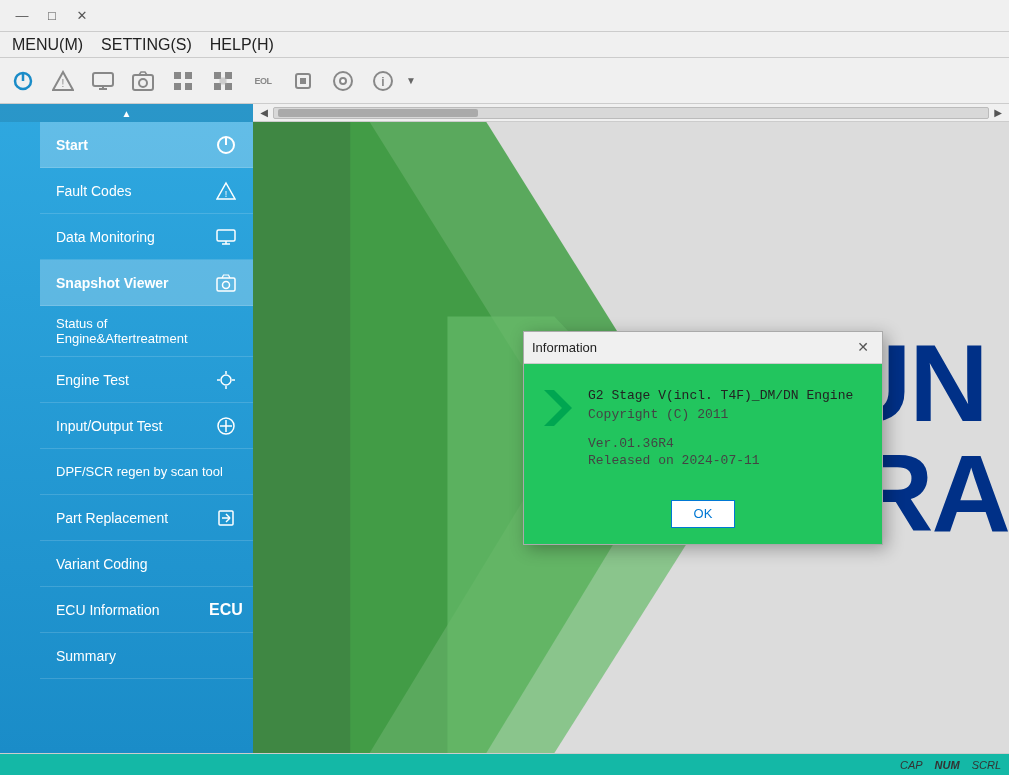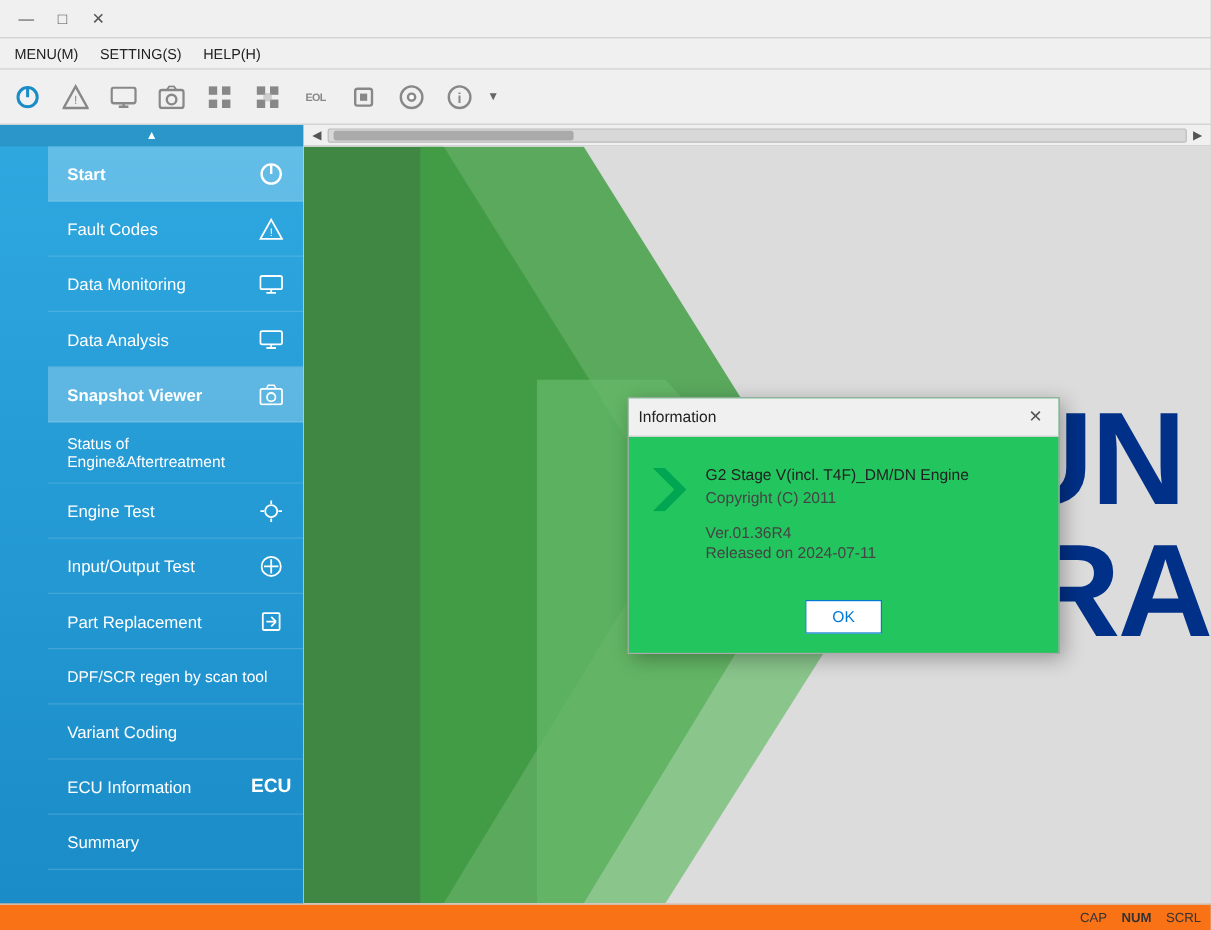--- a/index.html
+++ b/index.html
@@ -30,21 +30,21 @@
       height: 26px;
       background: #f0f0f0;
       border-bottom: 1px solid #ccc;
       display: flex;
       align-items: center;
       padding: 0 4px;
       gap: 2px;
     }
     .menu-item {
       padding: 2px 8px;
-      font-size: 12px;
+      font-size: 16px;
       cursor: pointer;
       color: #222;
     }
 
     
     .toolbar {
       height: 46px;
       background: #f0f0f0;
       border-bottom: 1px solid #ccc;
       display: flex;
@@ -134,29 +134,30 @@
     .content-body {
       flex: 1;
       position: relative;
       overflow: hidden;
       background: #dcdcdc;
     }
 
     
     .status-bar {
       height: 22px;
-      background: #f97316;
+      background: #14b8a6;
       border-top: 1px solid #ccc;
       display: flex;
       align-items: center;
       justify-content: flex-end;
       padding: 0 8px;
       font-size: 11px;
       color: #333;
       gap: 12px;
+      font-style: italic;
     }
 
     
     .dialog-overlay {
       position: absolute;
       top: 0; left: 0; right: 0; bottom: 0;
       z-index: 100;
     }
     .dialog {
       position: absolute;
@@ -187,20 +188,21 @@
     .dialog-body {
       padding: 24px 20px 20px 20px;
       display: flex;
       gap: 16px;
     }
     .dialog-chevron {
       width: 28px; height: 28px; flex-shrink: 0; margin-top: 2px;
     }
     .dialog-content {
       flex: 1;
+      font-family: Liberation Mono, monospace;
     }
     .dialog-title-text {
       font-size: 13px;
       font-weight: 500;
       color: #222;
       margin-bottom: 4px;
     }
     .dialog-copyright {
       font-size: 13px;
       color: #444;
@@ -356,30 +358,20 @@
       <span>Data Monitoring</span>
       <div class="sidebar-item-icon">
         <svg width="20" height="16" viewBox="0 0 20 16">
             <rect x="1" y="1" width="18" height="11" rx="1.5" stroke="white" stroke-width="1.5" fill="none"></rect>
             <line x1="6" y1="15" x2="14" y2="15" stroke="white" stroke-width="1.5"></line>
             <line x1="10" y1="12" x2="10" y2="15" stroke="white" stroke-width="1.5"></line>
           </svg>
       </div>
     </div>
 
-    <div class="sidebar-item">
-      <span>Data Analysis</span>
-      <div class="sidebar-item-icon">
-        <svg width="20" height="16" viewBox="0 0 20 16">
-            <rect x="1" y="1" width="18" height="11" rx="1.5" stroke="white" stroke-width="1.5" fill="none"></rect>
-            <line x1="6" y1="15" x2="14" y2="15" stroke="white" stroke-width="1.5"></line>
-            <line x1="10" y1="12" x2="10" y2="15" stroke="white" stroke-width="1.5"></line>
-          </svg>
-      </div>
-    </div>
 
     <div class="sidebar-item active">
       <span>Snapshot Viewer</span>
       <div class="sidebar-item-icon">
         <svg width="20" height="18" viewBox="0 0 20 18">
             <rect x="1" y="4" width="18" height="13" rx="1.5" stroke="white" stroke-width="1.5" fill="none"></rect>
             <circle cx="10" cy="11" r="3.5" stroke="white" stroke-width="1.5" fill="none"></circle>
             <path d="M6 4 L7.5 1 L12.5 1 L14 4" stroke="white" stroke-width="1.2" fill="none"></path>
           </svg>
       </div>
@@ -407,33 +399,33 @@
       <div class="sidebar-item-icon">
         <svg width="20" height="20" viewBox="0 0 20 20">
             <circle cx="10" cy="10" r="8" stroke="white" stroke-width="1.5" fill="none"></circle>
             <line x1="10" y1="4" x2="10" y2="16" stroke="white" stroke-width="1.5"></line>
             <line x1="4" y1="10" x2="16" y2="10" stroke="white" stroke-width="1.5"></line>
           </svg>
       </div>
     </div>
 
     <div class="sidebar-item">
+      <span style="font-size:13px;">DPF/SCR regen by scan tool</span>
+    </div>
+
+    <div class="sidebar-item">
       <span>Part Replacement</span>
       <div class="sidebar-item-icon">
         <svg width="18" height="18" viewBox="0 0 18 18">
             <rect x="2" y="2" width="14" height="14" rx="1" stroke="white" stroke-width="1.5" fill="none"></rect>
             <line x1="5" y1="9" x2="13" y2="9" stroke="white" stroke-width="1.5"></line>
             <line x1="9" y1="5" x2="13" y2="9" stroke="white" stroke-width="1.5"></line>
             <line x1="9" y1="13" x2="13" y2="9" stroke="white" stroke-width="1.5"></line>
           </svg>
       </div>
-    </div>
-
-    <div class="sidebar-item">
-      <span style="font-size:13px;">DPF/SCR regen by scan tool</span>
     </div>
 
     <div class="sidebar-item">
       <span>Variant Coding</span>
     </div>
 
 
     <div class="sidebar-item">
       <span>ECU Information</span>
       <div class="sidebar-item-icon" style="font-size:16px; font-weight:bold; color:white;">ECU</div>

